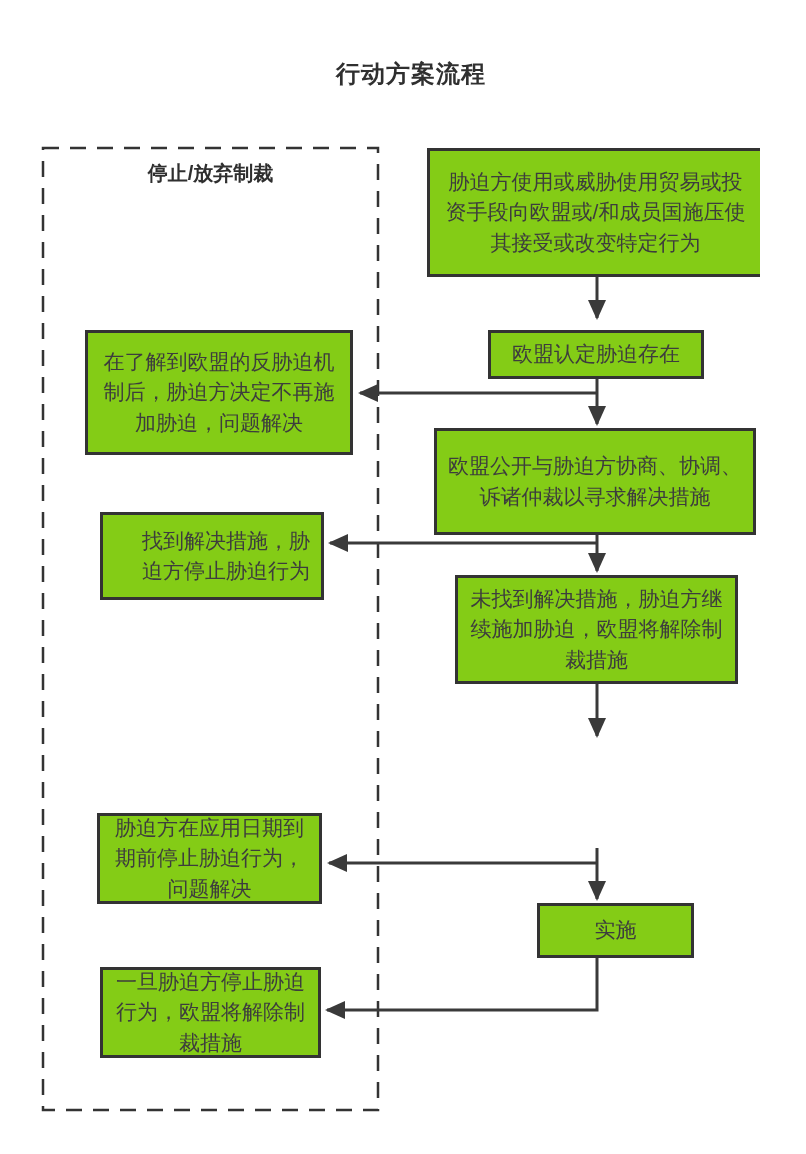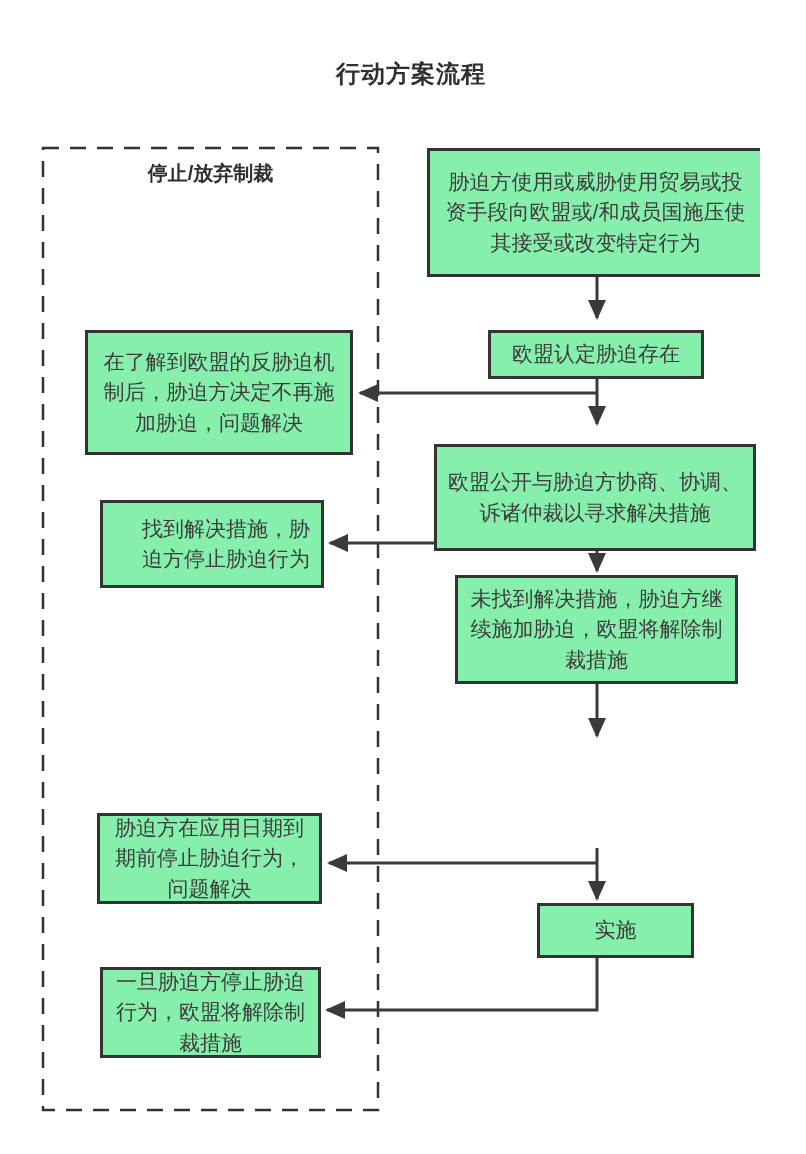--- a/index.html
+++ b/index.html
@@ -35,39 +35,39 @@
     width: 335px;
     text-align: center;
     font-size: 20px;
     font-weight: bold;
     color: #2f2f2f;
   }
   .node {
     position: absolute;
     box-sizing: border-box;
     border: 3px solid #333333;
-    background: #86efac;
+    background: #84cc16;
     display: flex;
     align-items: center;
     justify-content: center;
     text-align: center;
     font-size: 21px;
     line-height: 1.45;
     color: #3d3d3d;
     padding: 4px 9px;
     z-index: 2;
   }
   #node-r1 { left: 427px; top: 148px; width: 337px; height: 129px; }
   #node-r2 { left: 488px; top: 322px; width: 216px; height: 49px; margin-top: 8px; }
-  #node-r3 { left: 434px; top: 428px; width: 322px; height: 107px; margin-top: 16px; }
+  #node-r3 { left: 434px; top: 428px; width: 322px; height: 107px; }
   #node-r4 { left: 455px; top: 575px; width: 283px; height: 109px; }
   #node-r5 { left: 455px; top: 740px; width: 283px; height: 108px; }
   #node-r6 { left: 537px; top: 903px; width: 157px; height: 55px; }
   #node-l1 { left: 85px;  top: 330px; width: 268px; height: 125px; }
-  #node-l2 { left: 100px; top: 500px; width: 224px; height: 88px; padding-left: 37px; }
+  #node-l2 { left: 100px; top: 512px; width: 224px; height: 88px; padding-left: 37px; }
   #node-l3 { left: 97px;  top: 813px; width: 225px; height: 91px; }
   #node-l4 { left: 100px; top: 967px; width: 221px; height: 91px; }
   svg.connectors {
     position: absolute;
     left: 0;
     top: 0;
     z-index: 1;
     pointer-events: none;
   }
 </style>

